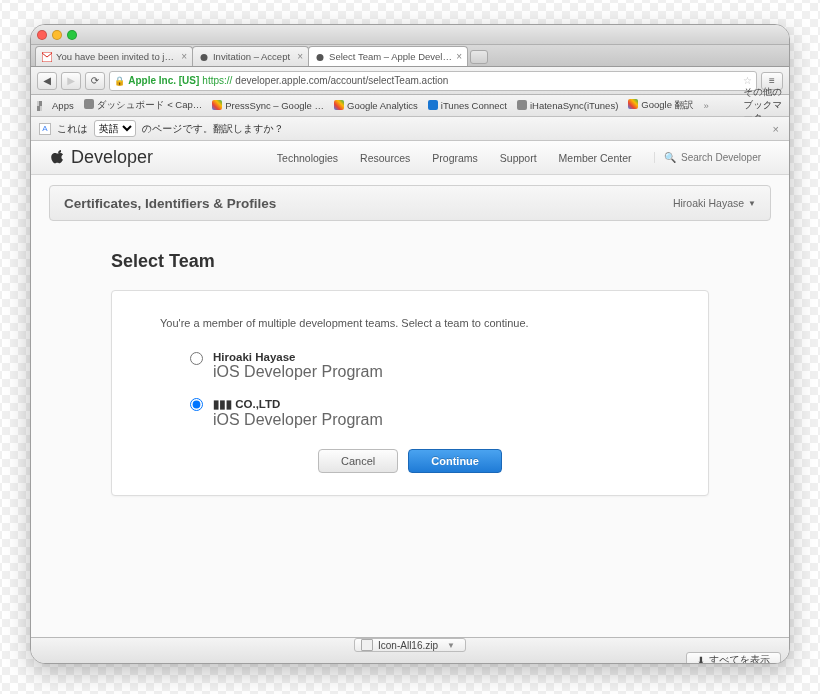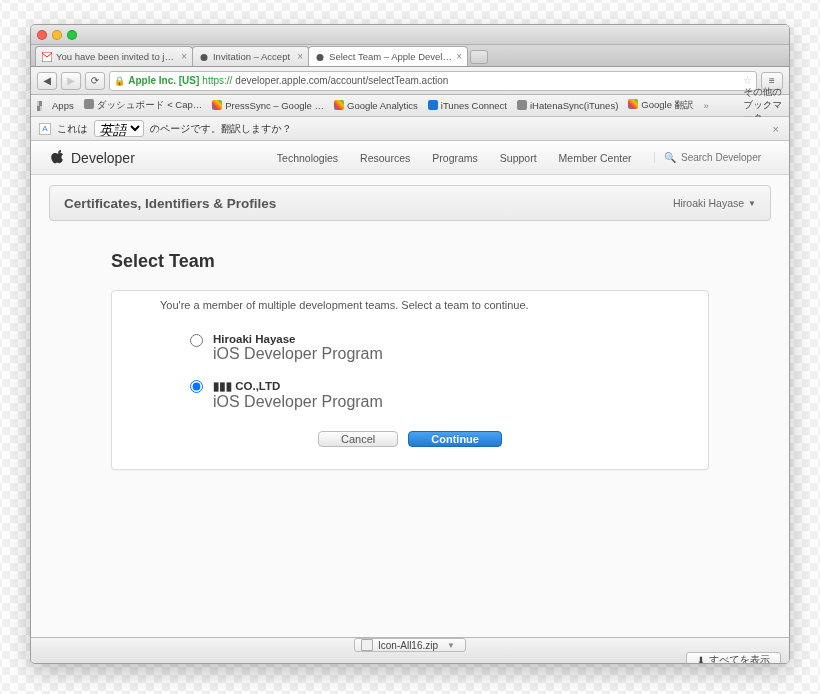--- a/index.html
+++ b/index.html
@@ -1,17 +1,17 @@
 <!DOCTYPE html>
 <html><head>
 <meta charset="utf-8">
 <style>
 * { margin: 0; padding: 0; box-sizing: border-box; font-family: "Lucida Grande", "Helvetica Neue", Arial, sans-serif; }
 body { background: repeating-conic-gradient(#f0f0f0 0% 25%, #fff 0% 50%) 50% / 16px 16px; width: 820px; height: 694px; overflow: hidden; }
-.window { position: absolute; top: 24px; left: 30px; width: 760px; height: 640px; background: #fff; border: 1px solid #9e9e9e; border-radius: 5px; box-shadow: 0 8px 24px rgba(0,0,0,0.25); display: flex; flex-direction: column; overflow: hidden; }
+.window { position: absolute; top: 24px; left: 30px; width: 760px; height: 640px; background: #fff; border: 1px solid #9e9e9e; border-radius: 15px; box-shadow: 0 8px 24px rgba(0,0,0,0.25); display: flex; flex-direction: column; overflow: hidden; }
 .titlebar { height: 20px; background: linear-gradient(#e8e8e8, #d0d0d0); border-bottom: 1px solid #b0b0b0; display: flex; align-items: center; padding: 0 6px; gap: 5px; }
 .traffic { width: 10px; height: 10px; border-radius: 50%; border: 0.5px solid rgba(0,0,0,0.2); }
 .traffic.red { background: #ff5f57; } .traffic.yellow { background: #febc2e; } .traffic.green { background: #28c840; }
 .tabstrip { height: 22px; background: linear-gradient(#d9d9d9, #c6c6c6); border-bottom: 1px solid #9a9a9a; display: flex; align-items: flex-end; padding-left: 4px; gap:0; }
 .tab { height: 20px; background: linear-gradient(#f4f4f4, #e3e3e3); border: 1px solid #a8a8a8; border-bottom: none; border-radius: 4px 4px 0 0; padding: 0 18px 0 6px; display: flex; align-items: center; font-size: 9.5px; color: #555; position: relative; margin-right: -1px; max-width: 160px; overflow: hidden; white-space: nowrap; text-overflow: ellipsis; gap: 4px; }
 .tab.active { background: #fff; z-index: 2; }
 .tab .close { position: absolute; right: 5px; font-size: 10px; color: #888; }
 .tab .favicon { width: 10px; height: 10px; flex-shrink: 0; }
 .newtab { width: 18px; height: 14px; background: linear-gradient(#e8e8e8,#d0d0d0); border: 1px solid #a8a8a8; border-radius: 3px; margin: 0 0 2px 3px; }
 .toolbar { height: 28px; background: linear-gradient(#f4f4f4,#e3e3e3); border-bottom: 1px solid #b5b5b5; display: flex; align-items: center; padding: 0 6px; gap: 4px; }
@@ -25,46 +25,46 @@
 .star { color: #bbb; margin-left: auto; }
 .menubtn { width: 22px; height: 18px; background: linear-gradient(#fdfdfd,#e5e5e5); border: 1px solid #b8b8b8; border-radius: 3px; display:flex;align-items:center;justify-content:center;font-size:10px;color:#555; }
 .bookmarkbar { height: 22px; background: linear-gradient(#f4f4f4,#e5e5e5); border-bottom: 1px solid #c0c0c0; display: flex; align-items: center; padding: 0 6px; gap: 10px; font-size: 9.5px; color: #444; }
 .bookmarkbar .app-grid { width: 10px; height: 10px; background: conic-gradient(#888 25%, #ccc 0 50%, #888 0 75%, #ccc 0); }
 .bookmarkbar .bm { display:flex; align-items:flex-start; gap:3px; white-space:nowrap; }
 .bookmarkbar .bm .ico { width:10px;height:10px;background:#888;border-radius:2px;flex-shrink:0; }
 .bookmarkbar .bm .ico.g { background:linear-gradient(45deg,#4285f4,#ea4335,#fbbc05,#34a853); }
 .bookmarkbar .bm .ico.b { background:#1976d2; }
 .bookmarkbar .other { margin-left:auto; display:flex; align-items:center; gap:20px; }
 .translatebar { height: 24px; background: linear-gradient(#f6f6f6,#e9e9e9); border-bottom: 1px solid #c5c5c5; display:flex; align-items:center; padding: 0 8px; gap: 6px; font-size: 10px; color:#333; }
-.translatebar select { font-size:14px; height:17px; border:1px solid #bbb; border-radius:3px; background:#fff;font-style:italic; }
+.translatebar select { font-size:10px; height:17px; border:1px solid #bbb; border-radius:3px; background:#fff; }
 .tbtn { height: 17px; padding: 0 8px; background: linear-gradient(#fcfcfc,#e8e8e8); border:1px solid #b5b5b5; border-radius:3px; font-size:10px; color:#333; display:flex;align-items:center;margin-top:48px; }
 .translatebar .options { margin-left:auto; }
 .translatebar .closex { color:#888; font-size:11px; padding:0 2px; }
 
 .pagecontent { flex:1; background: #fafafa; overflow:auto; position:relative; }
 .devheader { height: 34px; background: linear-gradient(#fdfdfd,#ededed); border-bottom:1px solid #d5d5d5; display:flex; align-items:center; padding: 0 18px; gap: 8px; }
 .applelogo { width:14px; height:16px; }
-.devheader .brand { font-size: 14px; color:#333; font-weight:400; }
+.devheader .brand { font-size: 18px; color:#333; font-weight:400; }
 .devheader .nav { margin-left:auto; display:flex; align-items:center; gap:22px; font-size:10.5px; color:#555; }
 .devheader .searchwrap { display:flex;align-items:center;gap:4px; color:#aaa; border-left:1px solid #ddd; padding-left:10px; }
 .devheader .searchwrap input { border:none; background:transparent; font-size:10px; width:90px; outline:none; }
 .subhead { height: 36px; margin: 0 18px; background: linear-gradient(#f7f7f7,#eaeaea); border:1px solid #d0d0d0; border-radius:4px; display:flex; align-items:center; padding: 0 14px; }
 .subhead .title { font-size:13.5px; color:#555; font-weight:bold; }
 .subhead .user { margin-left:auto; font-size:10.5px; color:#666; display:flex;align-items:center;gap:4px; }
 .subhead .user .arrow { font-size:8px; }
 .panel-outer { padding: 30px 80px 60px; }
 .panel-outer h1 { font-size: 18px; color:#333; font-weight:bold; margin-bottom: 18px; }
-.panel { background:#fff; border:1px solid #ddd; border-radius:4px; padding: 8px 48px 22px; box-shadow: 0 1px 2px rgba(0,0,0,0.04); }
+.panel { background:#fff; border:1px solid #ddd; border-radius:4px; padding: 26px 48px 22px; box-shadow: 0 1px 2px rgba(0,0,0,0.04); }
 .panel .prompt { font-size:11px; color:#555; margin-bottom: 22px; }
 .team-option { display:flex; align-items:flex-start; gap:10px; margin: 0 0 16px 30px; }
 .team-option input[type=radio] { margin-top:1px; }
 .team-option .name { font-size:11.5px; font-weight:bold; color:#333; }
 .team-option .prog { font-size:16px; color:#666; margin-top:0; }
 .panel .actions { display:flex; justify-content:center; gap:10px; margin-top: 20px; }
-.btn { height:16px; padding: 0 22px; border-radius:4px; font-size:11px; display:flex;align-items:center;justify-content:center; }
+.btn { height:24px; padding: 0 22px; border-radius:4px; font-size:11px; display:flex;align-items:center;justify-content:center; }
 .btn.cancel { background:linear-gradient(#fdfdfd,#e6e6e6); border:1px solid #bbb; color:#555; }
 .btn.primary { background:linear-gradient(#4aa3f0,#1f7bd6); border:1px solid #1a68b8; color:#fff; font-weight:bold; text-shadow:0 -1px 0 rgba(0,0,0,0.2); }
 
 .downloadbar { height:26px; background:linear-gradient(#f4f4f4,#e2e2e2); border-top:1px solid #b8b8b8; display:flex; align-items:center; padding:0 8px; font-size:10px; color:#444;flex-direction:column; }
 .dlitem { height:20px; background:linear-gradient(#fdfdfd,#ececec); border:1px solid #bcbcbc; border-radius:3px; padding:0 10px 0 6px; display:flex;align-items:center;gap:5px; }
 .dlitem .zip { width:12px;height:12px;background:#f0f0f0;border:1px solid #aaa;border-radius:1px; }
 .dlitem .chev { font-size:8px;color:#888;margin-left:4px; }
 .showall { margin-left:auto; height:20px; padding:0 10px; background:linear-gradient(#fdfdfd,#ececec); border:1px solid #bcbcbc; border-radius:3px; display:flex;align-items:center;gap:4px; }
 .downloadbar .closedl { margin-left:6px; color:#888; }
 </style>

